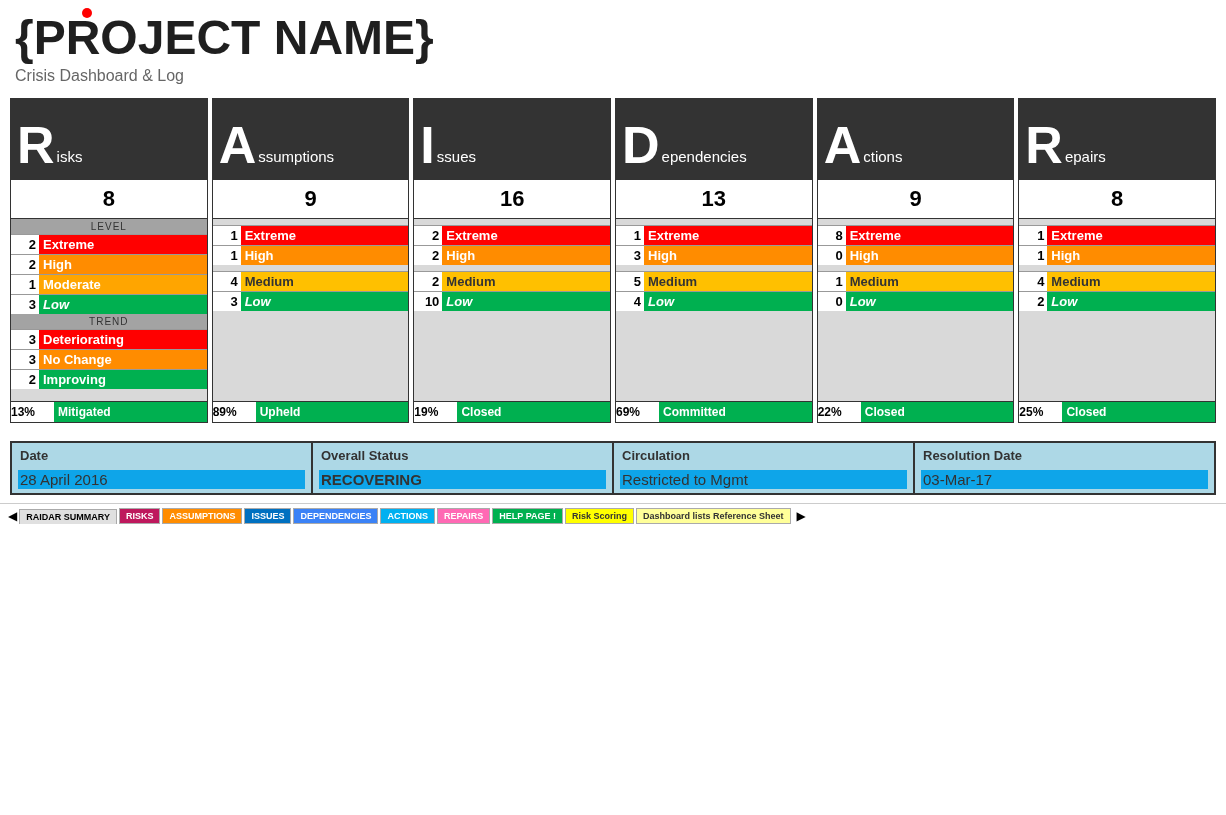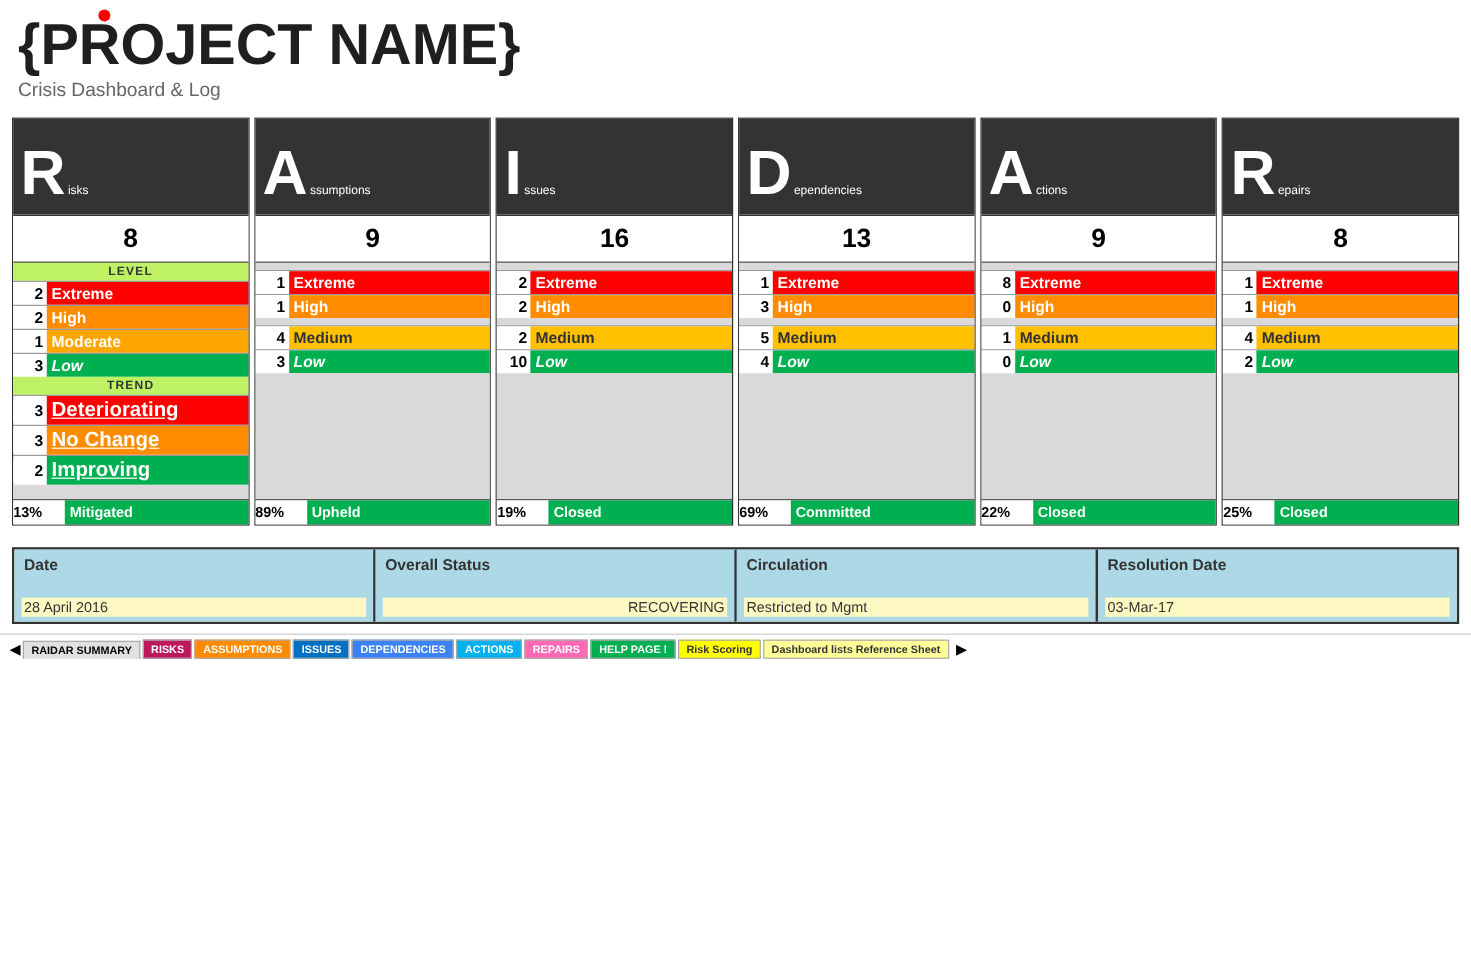--- a/index.html
+++ b/index.html
@@ -50,41 +50,41 @@
       flex-direction: row;
       align-items: flex-end;
     }
     .col-header-letter {
       font-size: 52px;
       font-weight: bold;
       line-height: 1;
       margin-right: 2px;
     }
     .col-header-word {
-      font-size: 10px;
+      font-size: 15px;
       padding-bottom: 6px;
     }
 
     
     .col-count {
       background: #fff;
       border-top: 1px solid #333;
       border-bottom: 1px solid #333;
       text-align: center;
       font-size: 22px;
       font-weight: bold;
       padding: 6px 0;
     }
 
     
     .section-label {
-      background: #bef264;
+      background: #a3a3a3;
       text-align: center;
       font-size: 10px;
-      font-weight: bold;
+      font-weight: normal;
       padding: 2px 0;
       letter-spacing: 1px;
       color: #333;
     }
 
     
     .level-row {
       display: flex;
       flex-direction: row;
       align-items: center;
@@ -126,24 +126,23 @@
       text-align: right;
       padding-right: 3px;
       font-size: 13px;
       font-weight: bold;
       padding-top: 2px;
       padding-bottom: 2px;
     }
     .trend-label {
       flex: 1;
       color: #fff;
-      font-size: 17px;
+      font-size: 13px;
       font-weight: bold;
       padding: 2px 4px;
-      text-decoration: underline;
     }
     .bg-deteriorating { background: #ff0000; }
     .bg-nochange { background: #ff8c00; }
     .bg-improving { background: #00b050; }
 
     
     .spacer {
       background: #d9d9d9;
       height: 12px;
     }
@@ -195,29 +194,28 @@
       border-right: none;
     }
     .info-label {
       font-size: 13px;
       font-weight: bold;
       color: #333;
       background: #add8e6;
       padding: 1px 2px;
     }
     .info-value {
-      font-size: 12px;
+      font-size: 15px;
       color: #333;
       padding: 1px 2px;
-      background: #fef9c3;
-      margin-top: 19px;
+      background: #0ea5e9;
+      margin-top: 6px;
     }
     .info-value-bold {
-      font-weight: normal;
-      text-align: right;
+      font-weight: bold;
     }
     .info-bg { background: #add8e6; }
 
     
     .tab-bar {
       display: flex;
       flex-direction: row;
       align-items: center;
       padding: 4px 8px;
       border-top: 1px solid #ccc;

